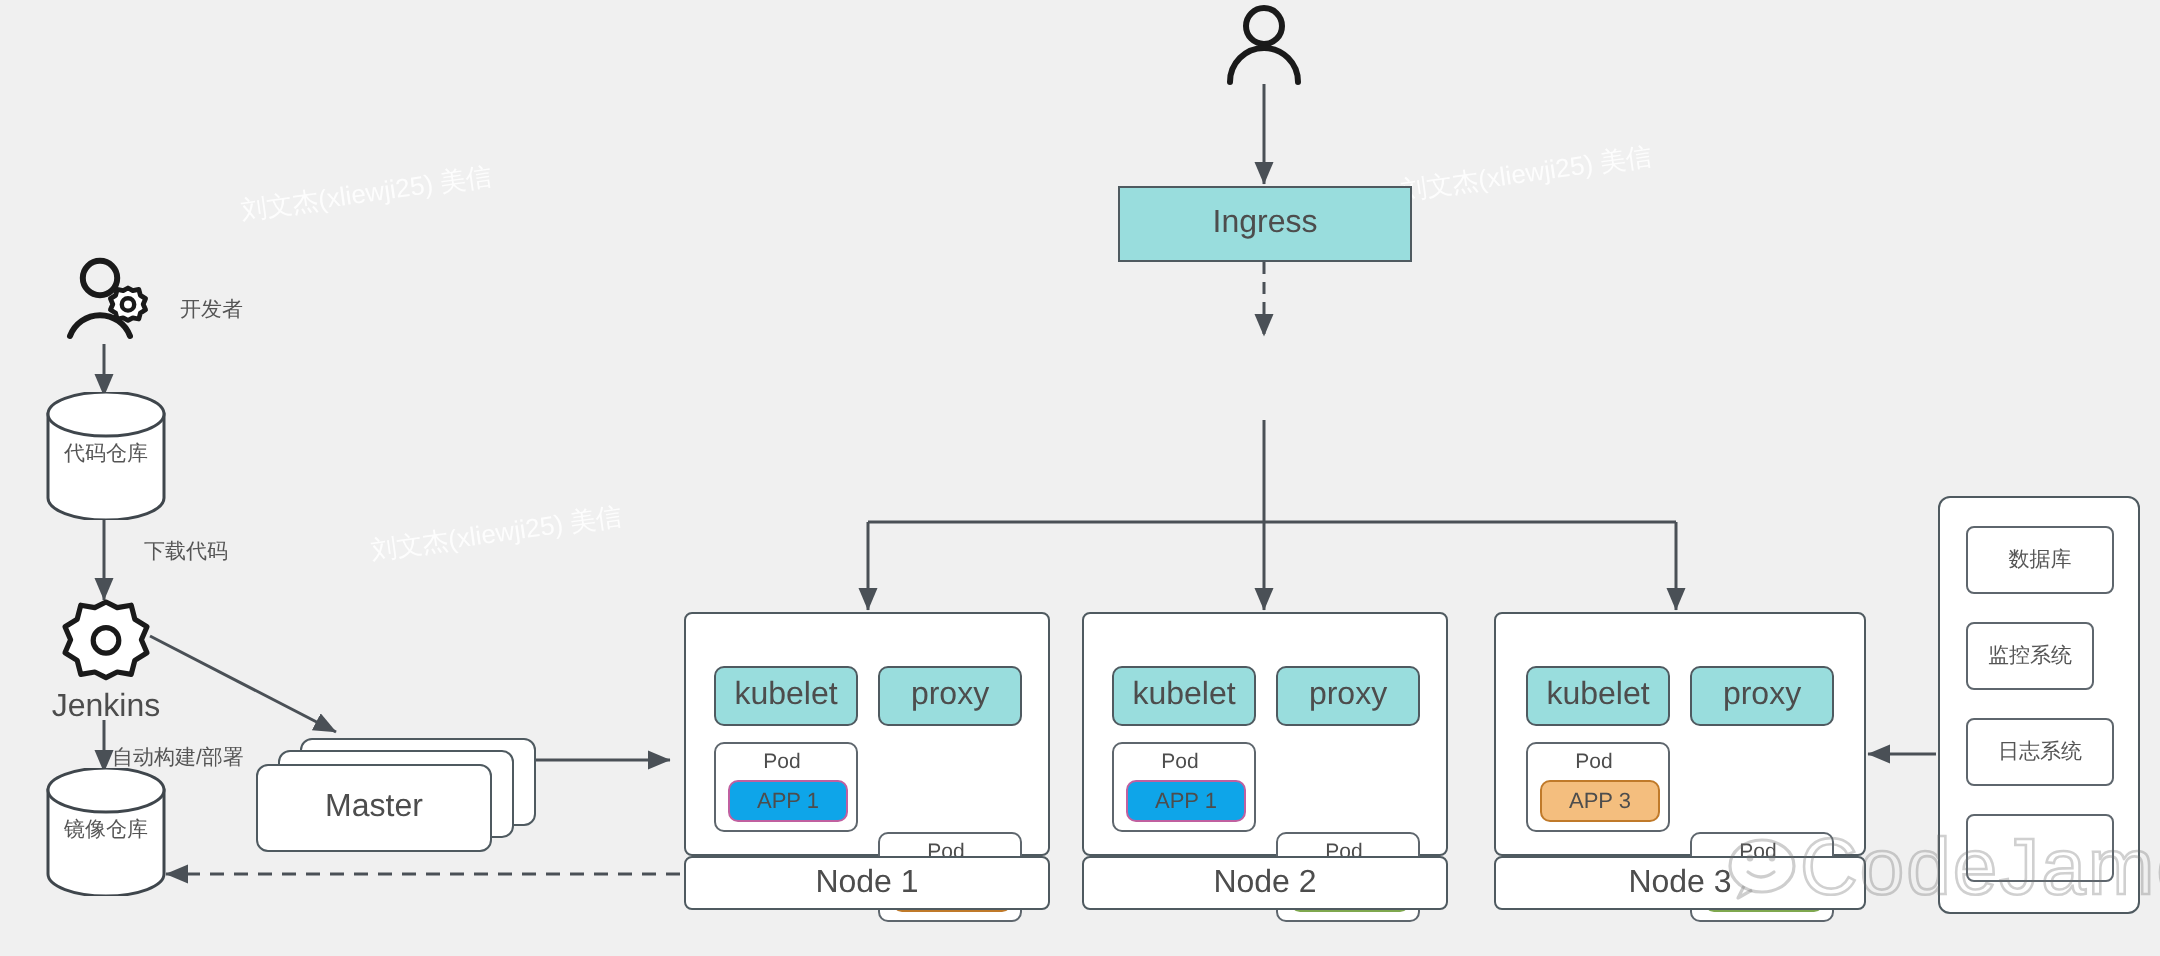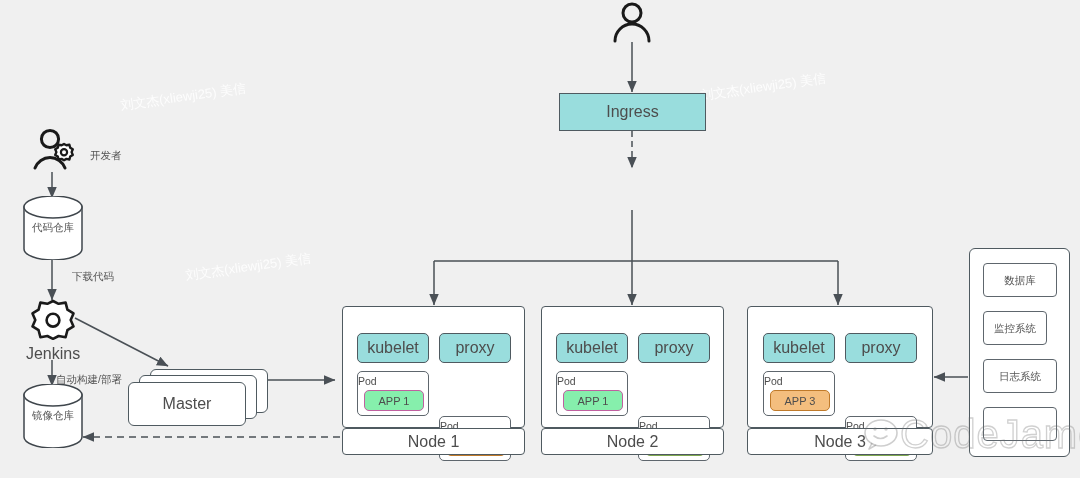--- a/index.html
+++ b/index.html
@@ -26,31 +26,31 @@
     background:#99DDDD;border:1.4px solid #4f5a60;
     display:flex;align-items:center;justify-content:center;
   }
   .teal-round{border-radius:5px;}
 
   
   .app{
     border-radius:5px;display:flex;align-items:center;justify-content:center;
     font-size:11px;color:#4d4d4d;box-sizing:border-box;
   }
-  .app-pink{background:#86efac;border:1.4px solid #C060A0;}
+  .app-pink{background:#0ea5e9;border:1.4px solid #C060A0;}
   .app-orange{background:#F4BE7E;border:1.4px solid #C07A2A;}
   .app-green{background:#CCE6AD;border:1.4px solid #7FA84F;}
 
   
   .pod{
     background:#fff;border:1.4px solid #5e666d;border-radius:5px;
     box-sizing:border-box;position:relative;
   }
   .pod-title{
-    position:absolute;top:3px;left:0;right:4px;text-align:left;
+    position:absolute;top:3px;left:0;right:4px;text-align:center;
     font-size:10.5px;color:#4d4d4d;
   }
 
   
   .node-box{
     background:#fff;border:1.6px solid #4f5a60;border-radius:4px;
     box-sizing:border-box;
   }
   .node-foot{
     box-sizing:border-box;background:#fff;border:1.6px solid #4f5a60;

